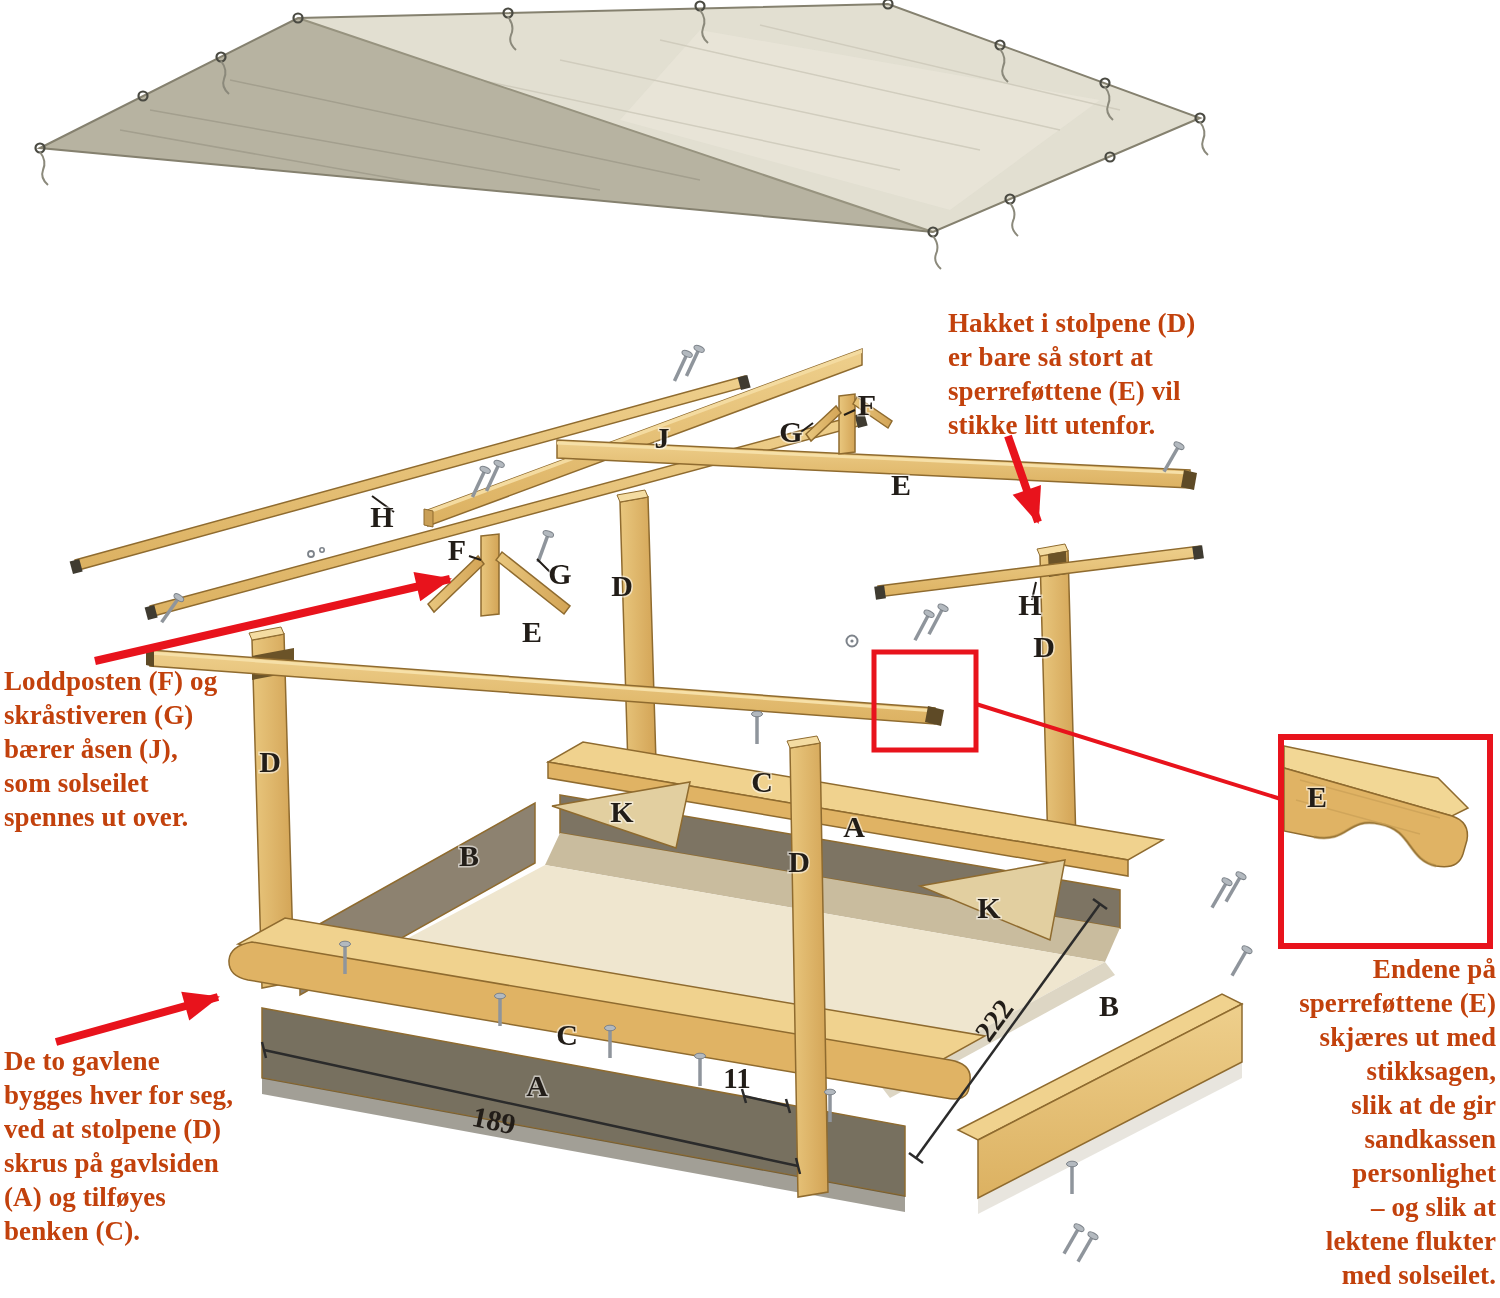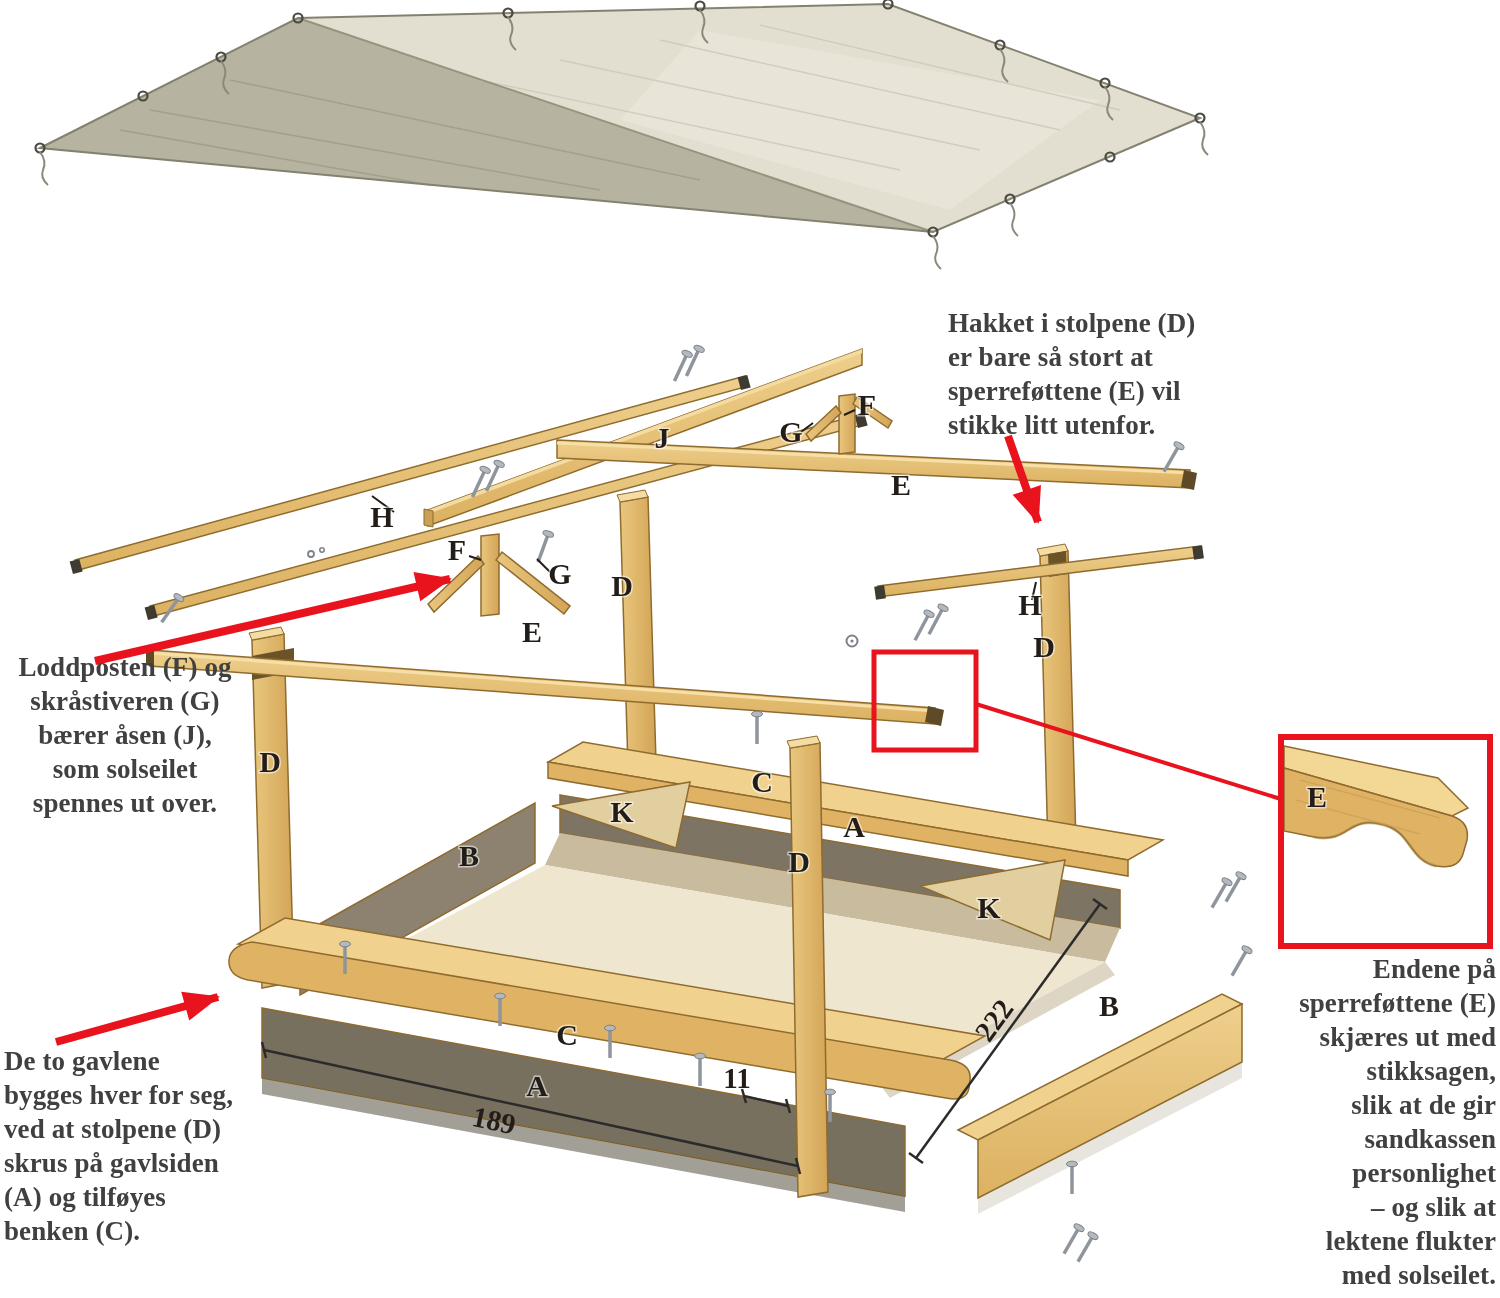--- a/index.html
+++ b/index.html
@@ -1,21 +1,21 @@
 <!DOCTYPE html>
 <html><head>
 <meta charset="utf-8">
 <title>Diagram</title>
 <style>
   html,body{margin:0;padding:0;background:#ffffff;}
   .stage{position:relative;width:1500px;height:1298px;background:#ffffff;overflow:hidden;
          font-family:"Liberation Serif",serif;}
   .stage svg{position:absolute;left:0;top:0;}
   .note{position:absolute;white-space:pre-line;font-weight:700;font-size:27px;line-height:1.26;
-        color:#404040;letter-spacing:.1px;}
+        color:#c2410c;letter-spacing:.1px;}
   .part-label{font-family:"Liberation Serif",serif;font-weight:700;font-size:30px;fill:#221d18;
         text-anchor:middle;paint-order:stroke;stroke:#ffffff;stroke-width:3px;stroke-opacity:.55;}
   .dim-label{font-family:"Liberation Serif",serif;font-weight:700;font-size:29px;fill:#221d18;text-anchor:middle;}
   .wd{stroke:#8f6b2f;stroke-width:1.5;}
   .ld{stroke:#221d18;stroke-width:2;fill:none;}
   .dim{stroke:#2b2b2b;stroke-width:2.5;fill:none;}
   .red{stroke:#e8131c;fill:none;}
 </style>
 </head>
 <body>
@@ -248,21 +248,21 @@
     <text class="dim-label" x="492" y="1130" transform="rotate(12 492 1130)">189</text>
     <text class="dim-label" x="1002" y="1026" transform="rotate(-54 1002 1026)">222</text>
     <text class="dim-label" x="737" y="1088">11</text>
   </g>
 </svg>
 
   <div class="note" style="left:948px;top:306px;width:276px;">Hakket i stolpene (D)
 er bare så stort at
 sperreføttene (E) vil
 stikke litt utenfor.</div>
-  <div class="note" style="left:4px;top:650px;width:242px;text-align:center;">Loddposten (F) og
+  <div class="note" style="left:4px;top:664px;width:242px;">Loddposten (F) og
 skråstiveren (G)
 bærer åsen (J),
 som solseilet
 spennes ut over.</div>
   <div class="note" style="left:4px;top:1044px;width:252px;font-family:Liberation Serif, serif;">De to gavlene
 bygges hver for seg,
 ved at stolpene (D)
 skrus på gavlsiden
 (A) og tilføyes
 benken (C).</div>

